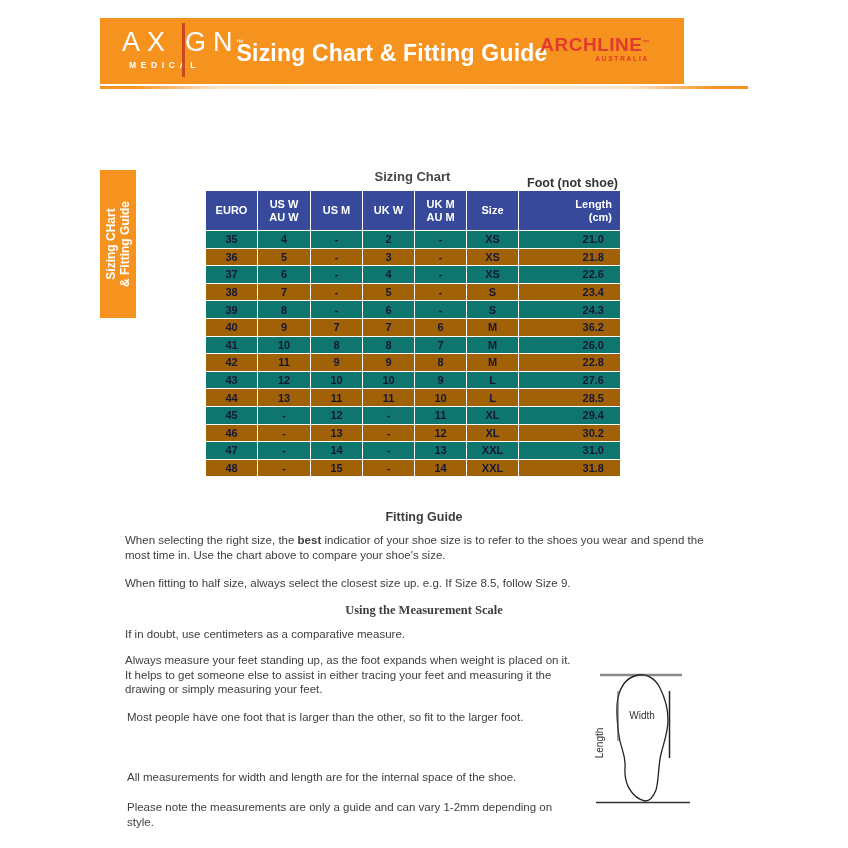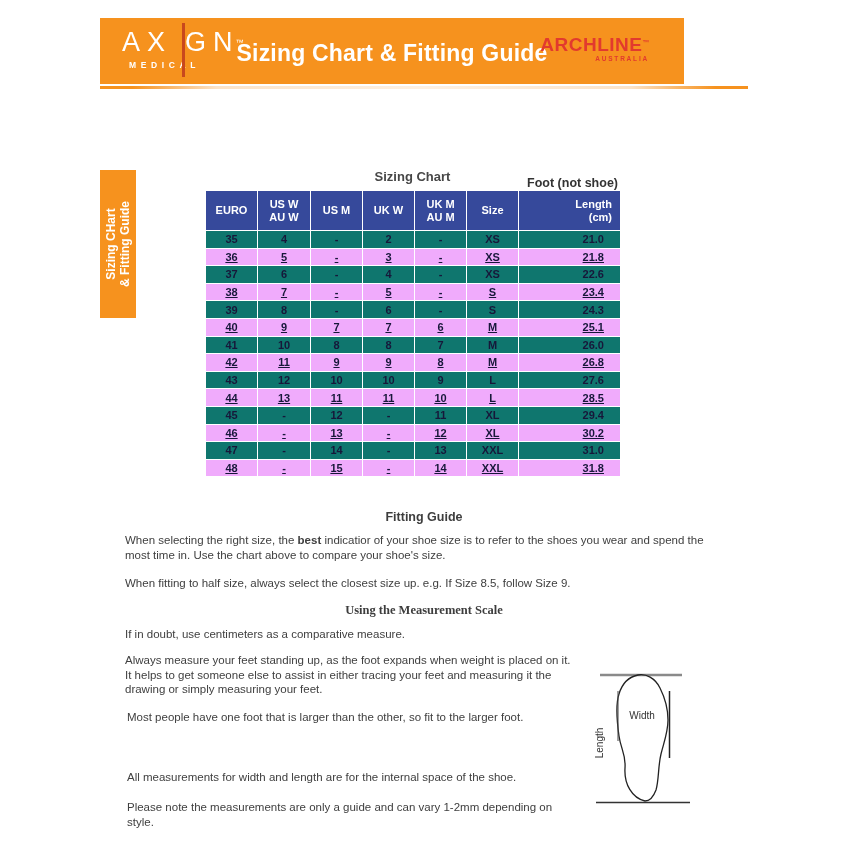--- a/index.html
+++ b/index.html
@@ -36,21 +36,21 @@
   .foot-note { position:absolute; left:460px; top:176px; width:158px; text-align:right;
     font-size:12.5px; font-weight:bold; color:#333; }
 
   
   .size-table { position:absolute; left:205px; top:190px; width:415px; border-collapse:collapse; table-layout:fixed; }
   .size-table th, .size-table td { border:1px solid #ffffff; padding:0; }
   .size-table th { background:#36499B; color:#fff; font-size:11px; font-weight:bold;
     height:40px; vertical-align:middle; text-align:center; line-height:13px; }
   .size-table td { height:17.6px; font-size:11px; font-weight:bold; color:#17173A; text-align:center; vertical-align:middle; }
   .size-table tr.row-odd td { background:#0f766e; }
-  .size-table tr.row-even td { background:#f0abfc;text-decoration:underline; }
+  .size-table tr.row-even td { background:#a16207; }
   .size-table th:last-child { text-align:right; padding-right:8px; }
   .size-table td:last-child { text-align:right; padding-right:16px; }
 
   
   .doc-h { position:absolute; left:100px; width:648px; text-align:center; font-size:12.5px; font-weight:bold; color:#3d3d3d; }
   .h-fitting { top:510px; }
   .h-measure { top:603px;font-family:Liberation Serif, serif; }
   .para { position:absolute; color:#404040; font-size:11.5px; line-height:14.5px; }
   .p1 { left:125px; top:533px; width:604px; }
   .p2 { left:125px; top:576px; width:604px; }
@@ -182,39 +182,39 @@
           <td>S</td>
           <td>24.3</td>
         </tr>
         <tr class="row-even">
           <td>40</td>
           <td>9</td>
           <td>7</td>
           <td>7</td>
           <td>6</td>
           <td>M</td>
-          <td>25.1</td>
+          <td>36.2</td>
         </tr>
         <tr class="row-odd">
           <td>41</td>
           <td>10</td>
           <td>8</td>
           <td>8</td>
           <td>7</td>
           <td>M</td>
           <td>26.0</td>
         </tr>
         <tr class="row-even">
           <td>42</td>
           <td>11</td>
           <td>9</td>
           <td>9</td>
           <td>8</td>
           <td>M</td>
-          <td>26.8</td>
+          <td>22.8</td>
         </tr>
         <tr class="row-odd">
           <td>43</td>
           <td>12</td>
           <td>10</td>
           <td>10</td>
           <td>9</td>
           <td>L</td>
           <td>27.6</td>
         </tr>

